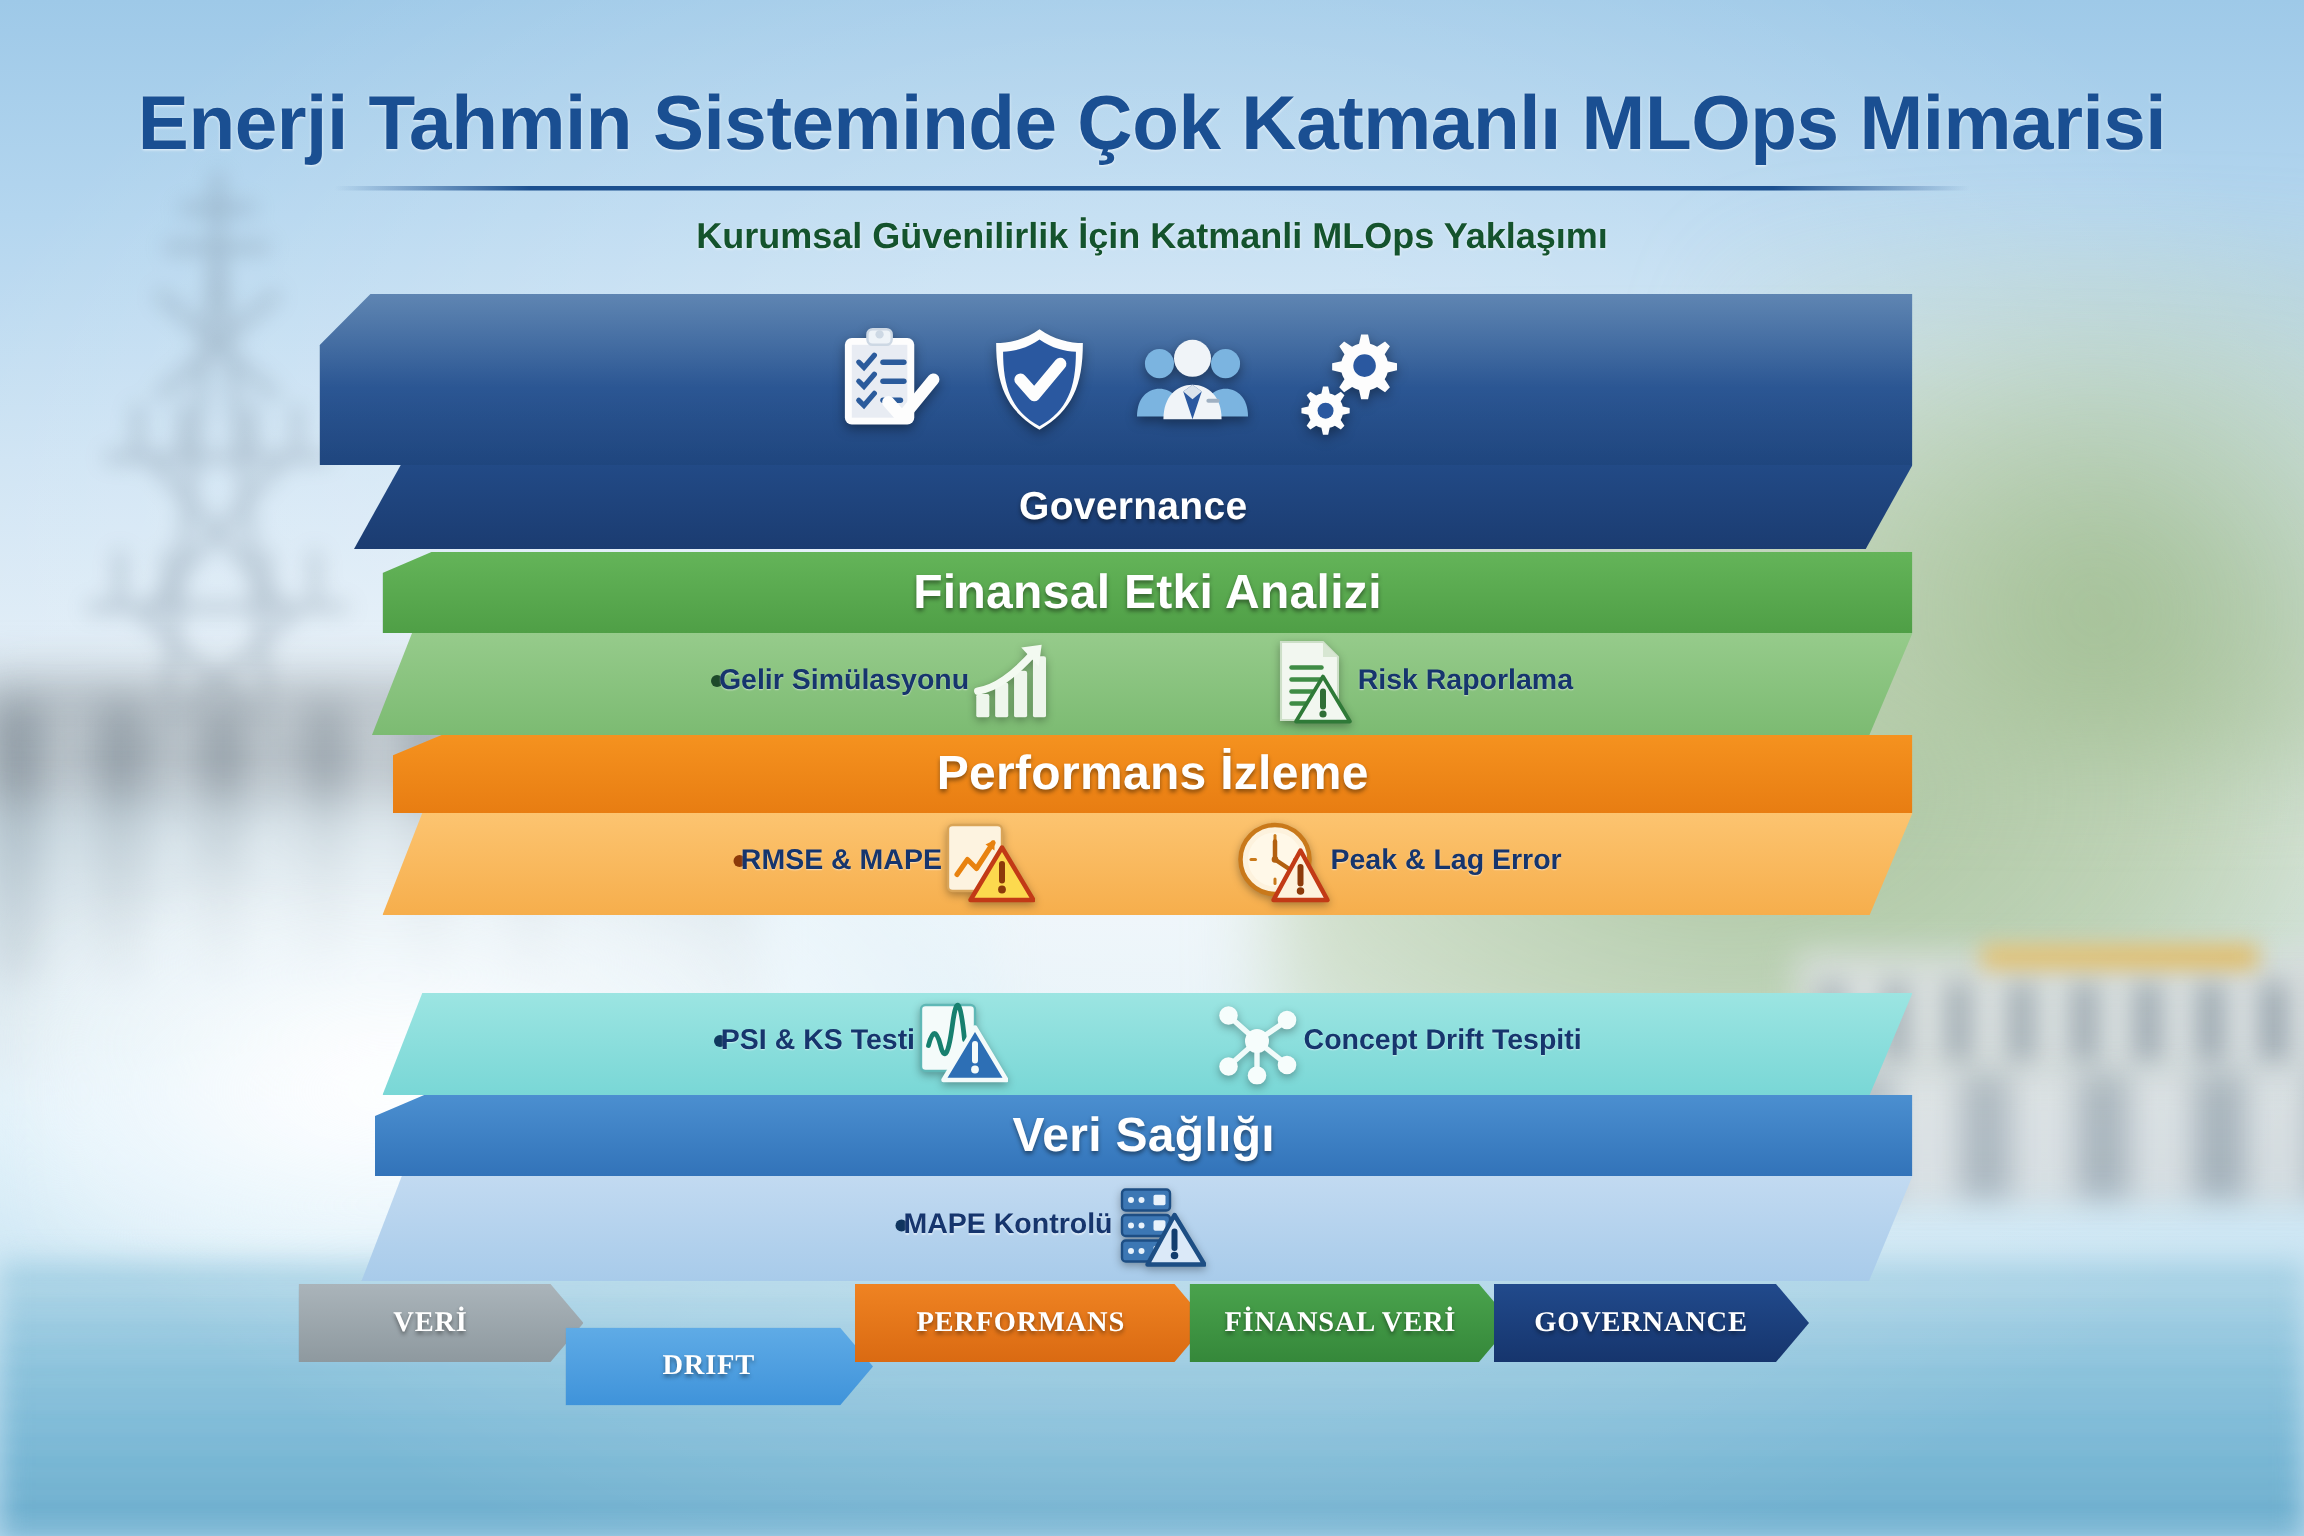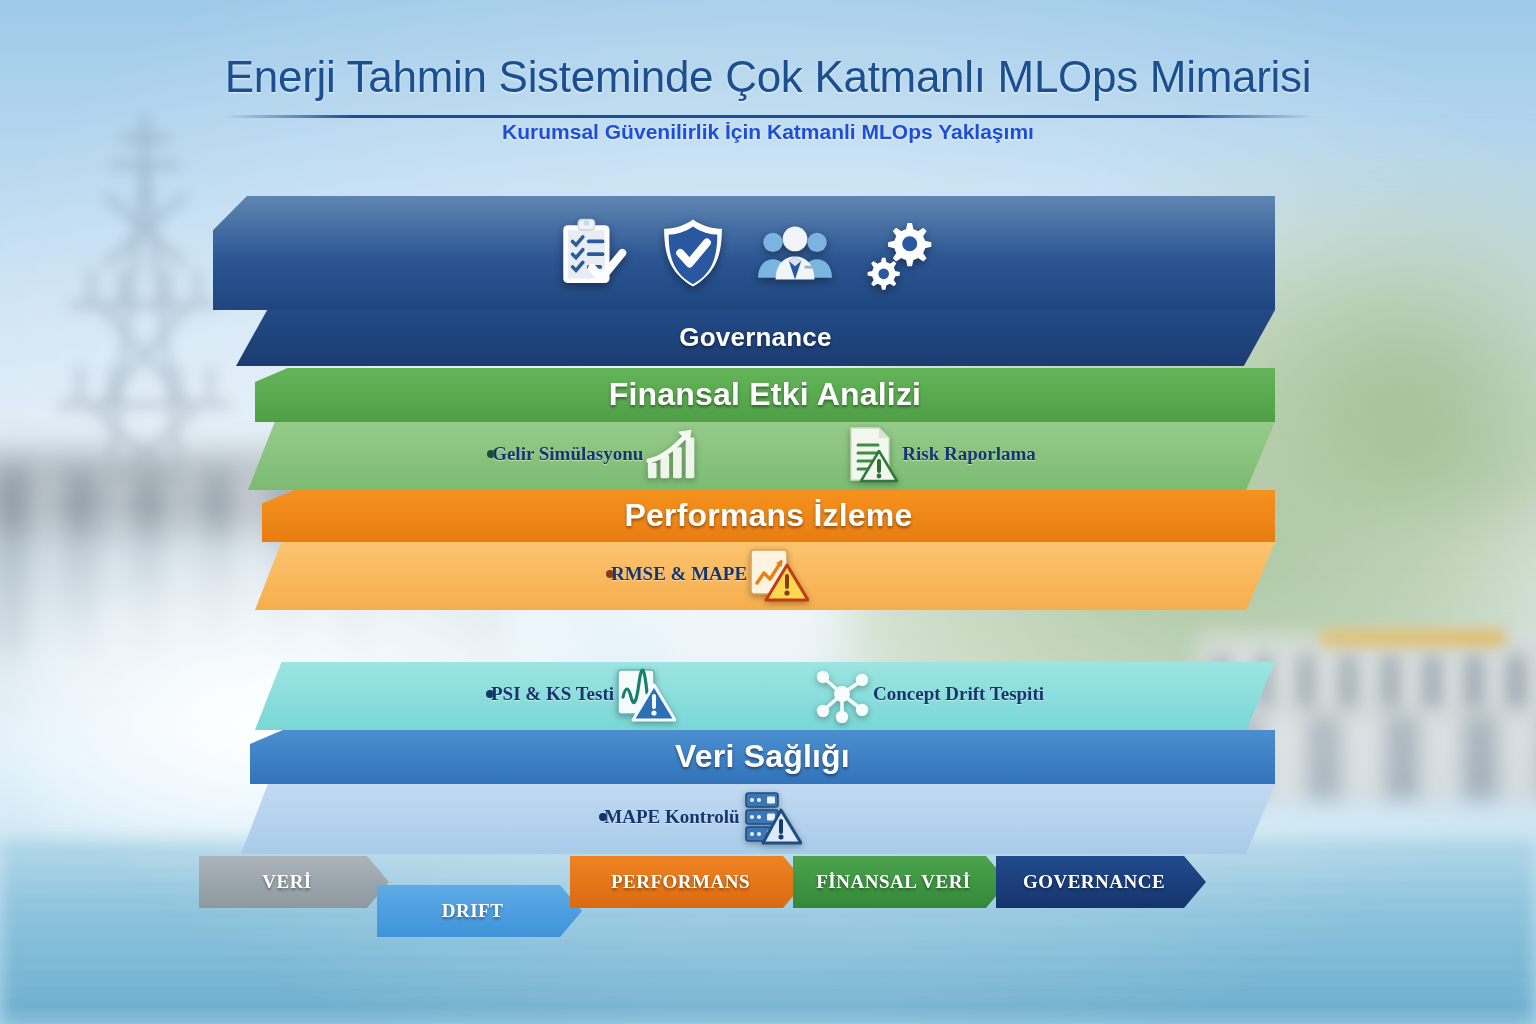--- a/index.html
+++ b/index.html
@@ -104,31 +104,31 @@
   }
   .bg-wash {
     position: absolute; inset: 0;
     background: radial-gradient(ellipse at 50% 46%,
       rgba(255,255,255,.50) 0%, rgba(255,255,255,.18) 52%, rgba(255,255,255,0) 80%);
   }
 
   
   .header { position: absolute; top: 52px; left: 0; width: 100%; text-align: center; z-index: 5; }
   .title {
-    font-size: 44px; font-weight: 400; color: #1a4f92;
+    font-size: 51px; font-weight: 700; color: #1a4f92;
     letter-spacing: -.3px; text-shadow: 0 1px 2px rgba(255,255,255,.75);
     white-space: nowrap;
   }
   .title-rule {
     width: 1090px; height: 3px; margin: 13px auto 0;
     background: linear-gradient(90deg, rgba(26,79,146,0), #1b4f8f 12%, #1b4f8f 88%, rgba(26,79,146,0));
     border-radius: 2px;
   }
   .subtitle {
-    margin-top: 2px; font-size: 21px; font-weight: 700; color: #1d4ed8;
+    margin-top: 17px; font-size: 24px; font-weight: 700; color: #14532d;
     text-shadow: 0 1px 2px rgba(255,255,255,.7);
   }
 
   
   .stack { position: absolute; left: 0; top: 196px; width: 100%; height: 660px; z-index: 4; }
   .layer { position: absolute; }
 
   .band {
     position: absolute; left: 0; top: 0; width: 100%; height: 100%;
     box-shadow: 0 3px 7px rgba(20,40,70,.30);
@@ -149,21 +149,21 @@
     font-size: 32px; font-weight: 700; color: #fff;
     text-shadow: 0 2px 3px rgba(0,0,0,.42); letter-spacing: .2px;
     padding-bottom: 2px;
   }
   .gov-title { font-size: 26px; }
 
   .body-row {
     position: absolute; inset: 0; display: flex; align-items: center;
     justify-content: center; gap: 20px; padding: 0 60px 4px 60px;
   }
-  .item { display: flex; align-items: center; gap: 0; font-family: Liberation Serif, serif; }
+  .item { display: flex; align-items: center; gap: 0; }
   .item-label {
     font-size: 19px; font-weight: 700; color: #16356d;
     text-shadow: 0 1px 1px rgba(255,255,255,.55); white-space: nowrap;
   }
   .bullet {
     width: 8px; height: 8px; border-radius: 50%; flex: 0 0 auto;
     margin-right: -3px;
   }
   .spacer { width: 95px; }
 
@@ -343,20 +343,39 @@
         <svg class="ic" viewBox="0 0 62 58">
           <rect x="4" y="5" width="36" height="44" rx="3" fill="#fdf3e0" stroke="#d9a457" stroke-width="1.6"></rect>
           <path d="M10 38 l7 -10 l6 6 l11 -17" fill="none" stroke="#e8820f" stroke-width="3.4" stroke-linecap="round" stroke-linejoin="round"></path>
           <path d="M29 18 l6 -3 l0 7z" fill="#e8820f"></path>
           <path d="M40 20 L61 55 H19z" fill="#fcd94e" stroke="#c23a16" stroke-width="3" stroke-linejoin="round"></path>
           <path d="M40 31 v11" stroke="#8c3a0a" stroke-width="4" stroke-linecap="round"></path>
           <circle cx="40" cy="48" r="2.6" fill="#8c3a0a"></circle>
         </svg>
       </div>
       <div class="spacer"></div>
+      <div class="item">
+        <svg class="ic" viewBox="0 0 62 58">
+          <circle cx="25" cy="28" r="23" fill="#fdf2dd" stroke="#c9791a" stroke-width="3"></circle>
+          <circle cx="25" cy="28" r="18" fill="#fff8e8"></circle>
+          <g stroke="#c9791a" stroke-width="2" stroke-linecap="round">
+            <path d="M25 12 v3"></path>
+              <path d="M25 41 v3"></path>
+              <path d="M9 28 h3"></path>
+              <path d="M38 28 h3"></path>
+          </g>
+          <path d="M25 28 V16" stroke="#b2600f" stroke-width="3" stroke-linecap="round"></path>
+          <path d="M25 28 l9 6" stroke="#b2600f" stroke-width="3" stroke-linecap="round"></path>
+          <circle cx="25" cy="28" r="2.2" fill="#b2600f"></circle>
+          <path d="M42 22 L60 55 H24z" fill="#fdf2dd" stroke="#c23a16" stroke-width="3" stroke-linejoin="round"></path>
+          <path d="M42 33 v11" stroke="#8c3a0a" stroke-width="4" stroke-linecap="round"></path>
+          <circle cx="42" cy="49" r="2.5" fill="#8c3a0a"></circle>
+        </svg>
+        <span class="item-label">Peak &amp; Lag Error</span>
+      </div>
     </div>
   </div>
 
   <div class="layer" style="left:255px; top:466px; width:1020px; height:68px;">
     <div class="band band-body" style="background:linear-gradient(180deg,#9ce5e2 0%,#79d7d6 100%);"></div>
     <div class="body-row">
       <div class="item">
         <span class="bullet" style="background:#10395f"></span>
         <span class="item-label">PSI &amp; KS Testi</span>
         <svg class="ic" viewBox="0 0 62 58">

